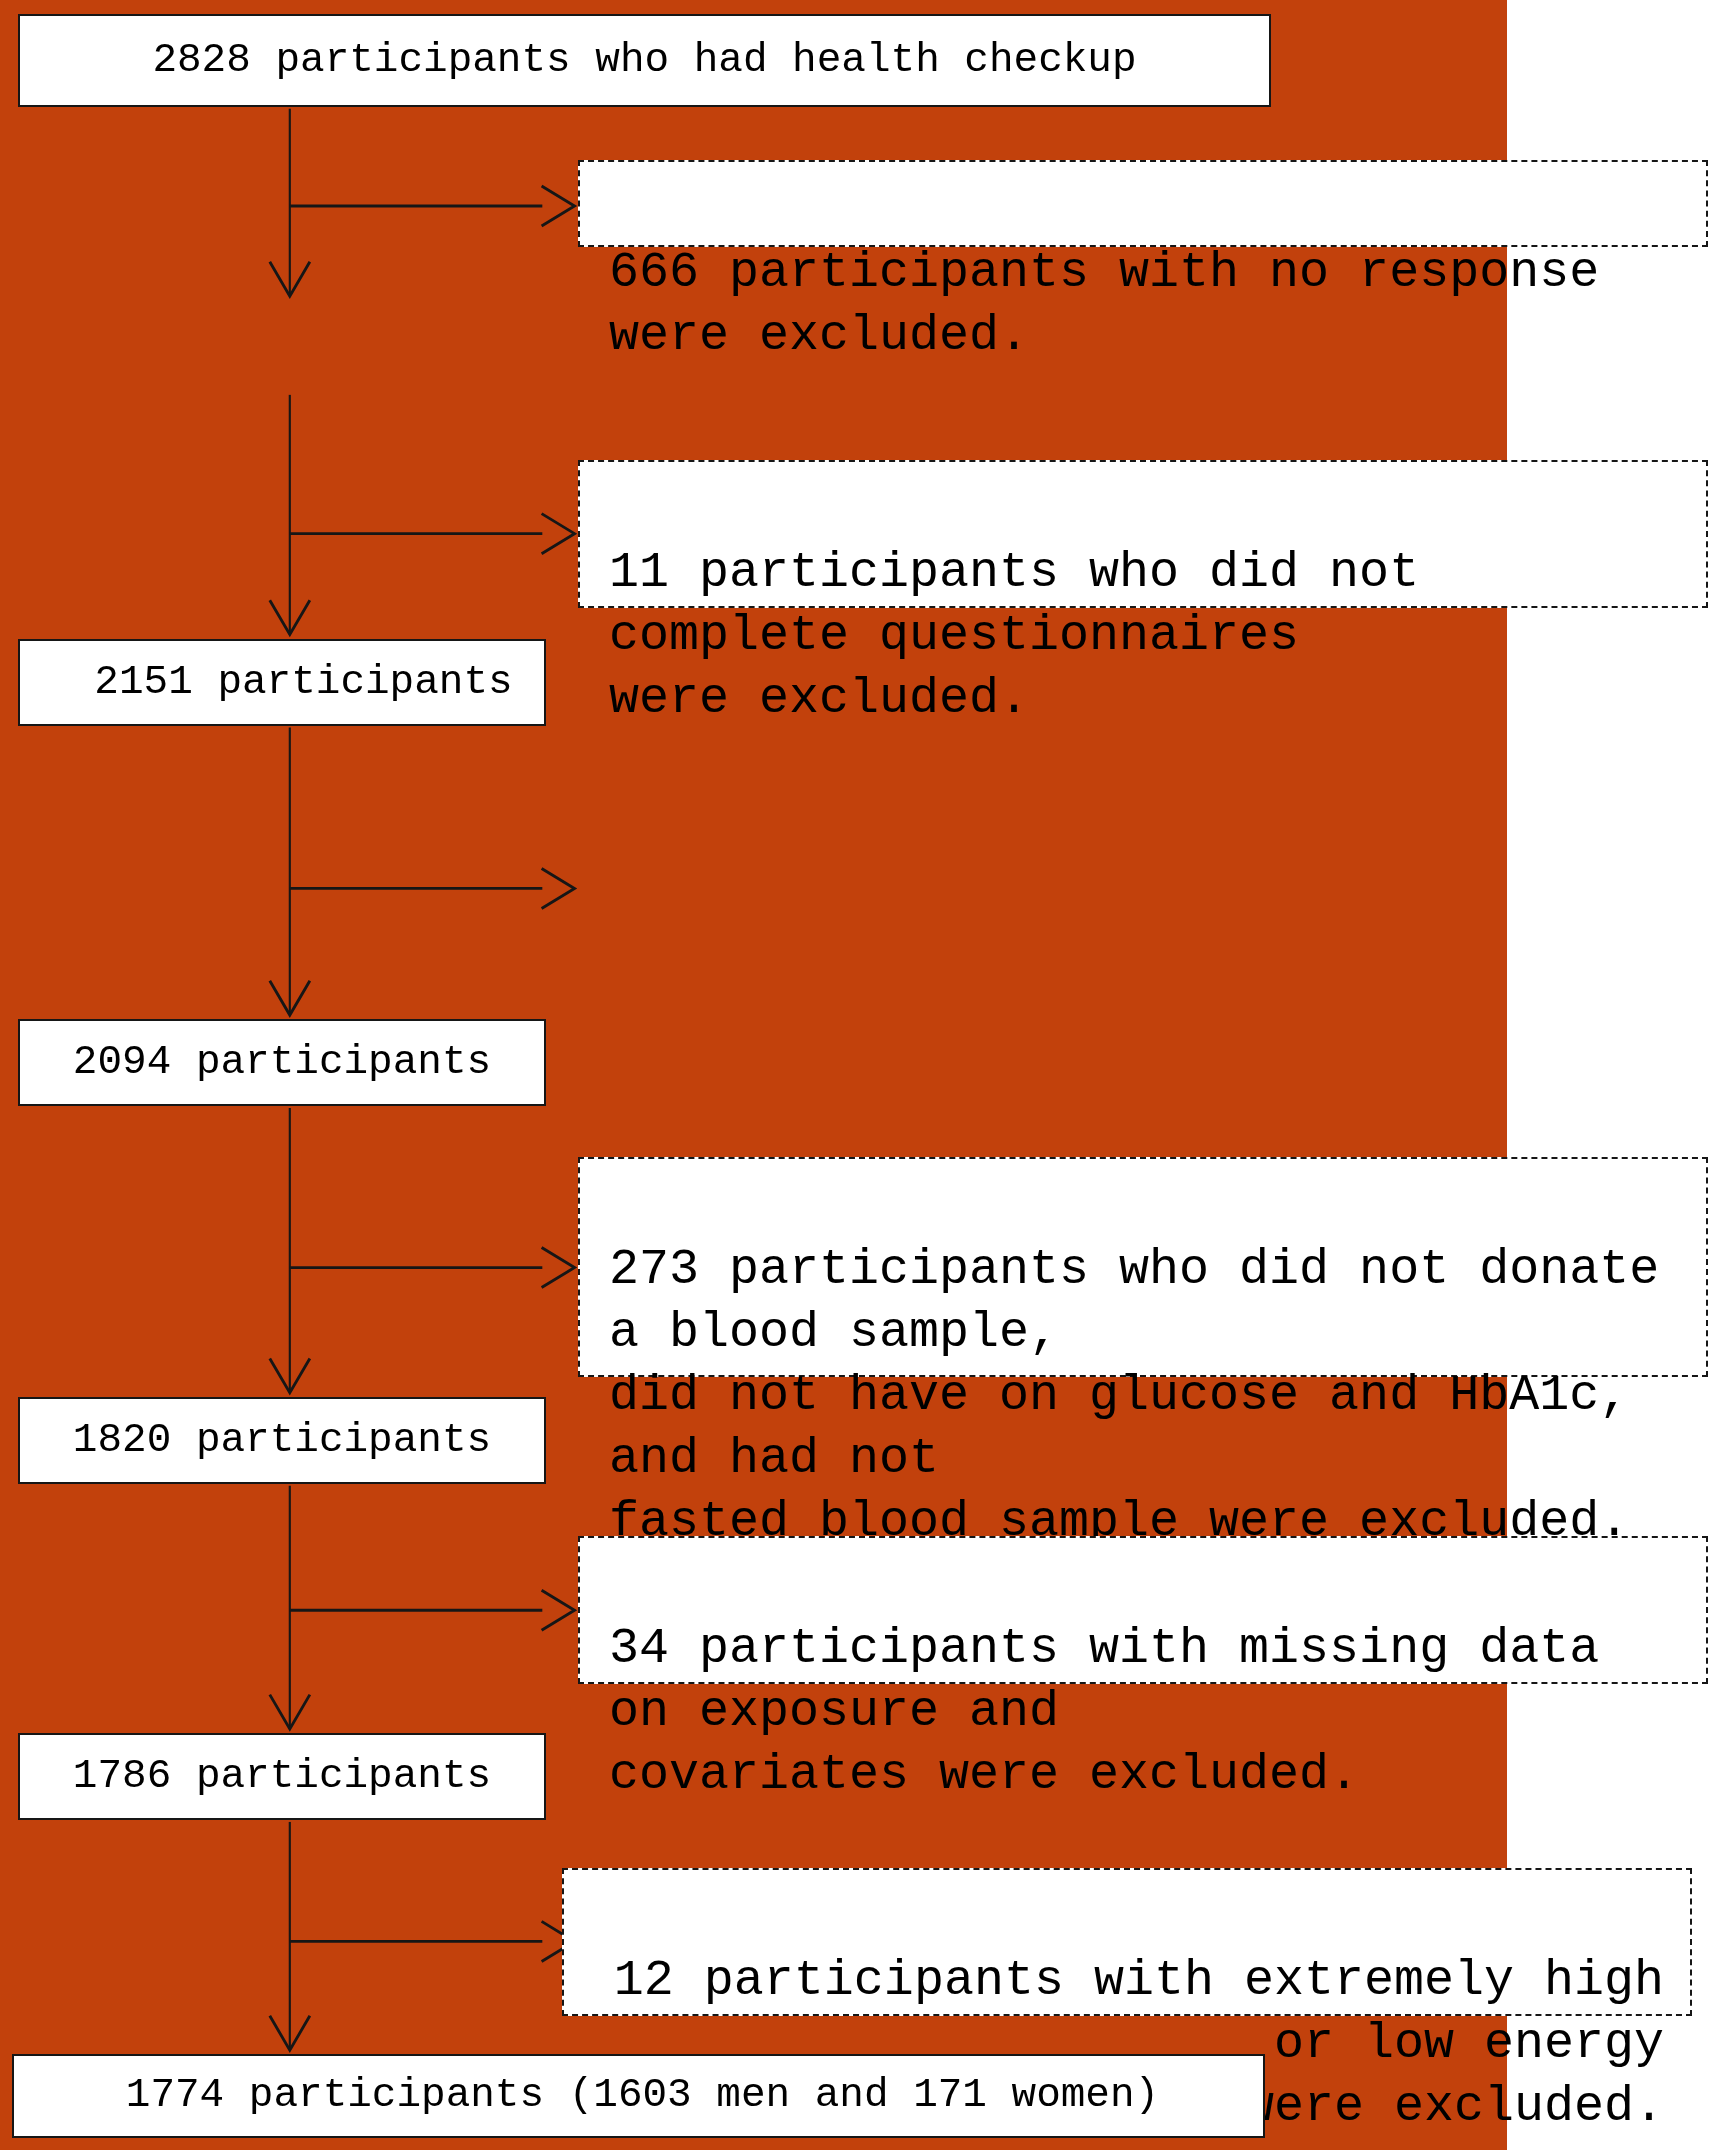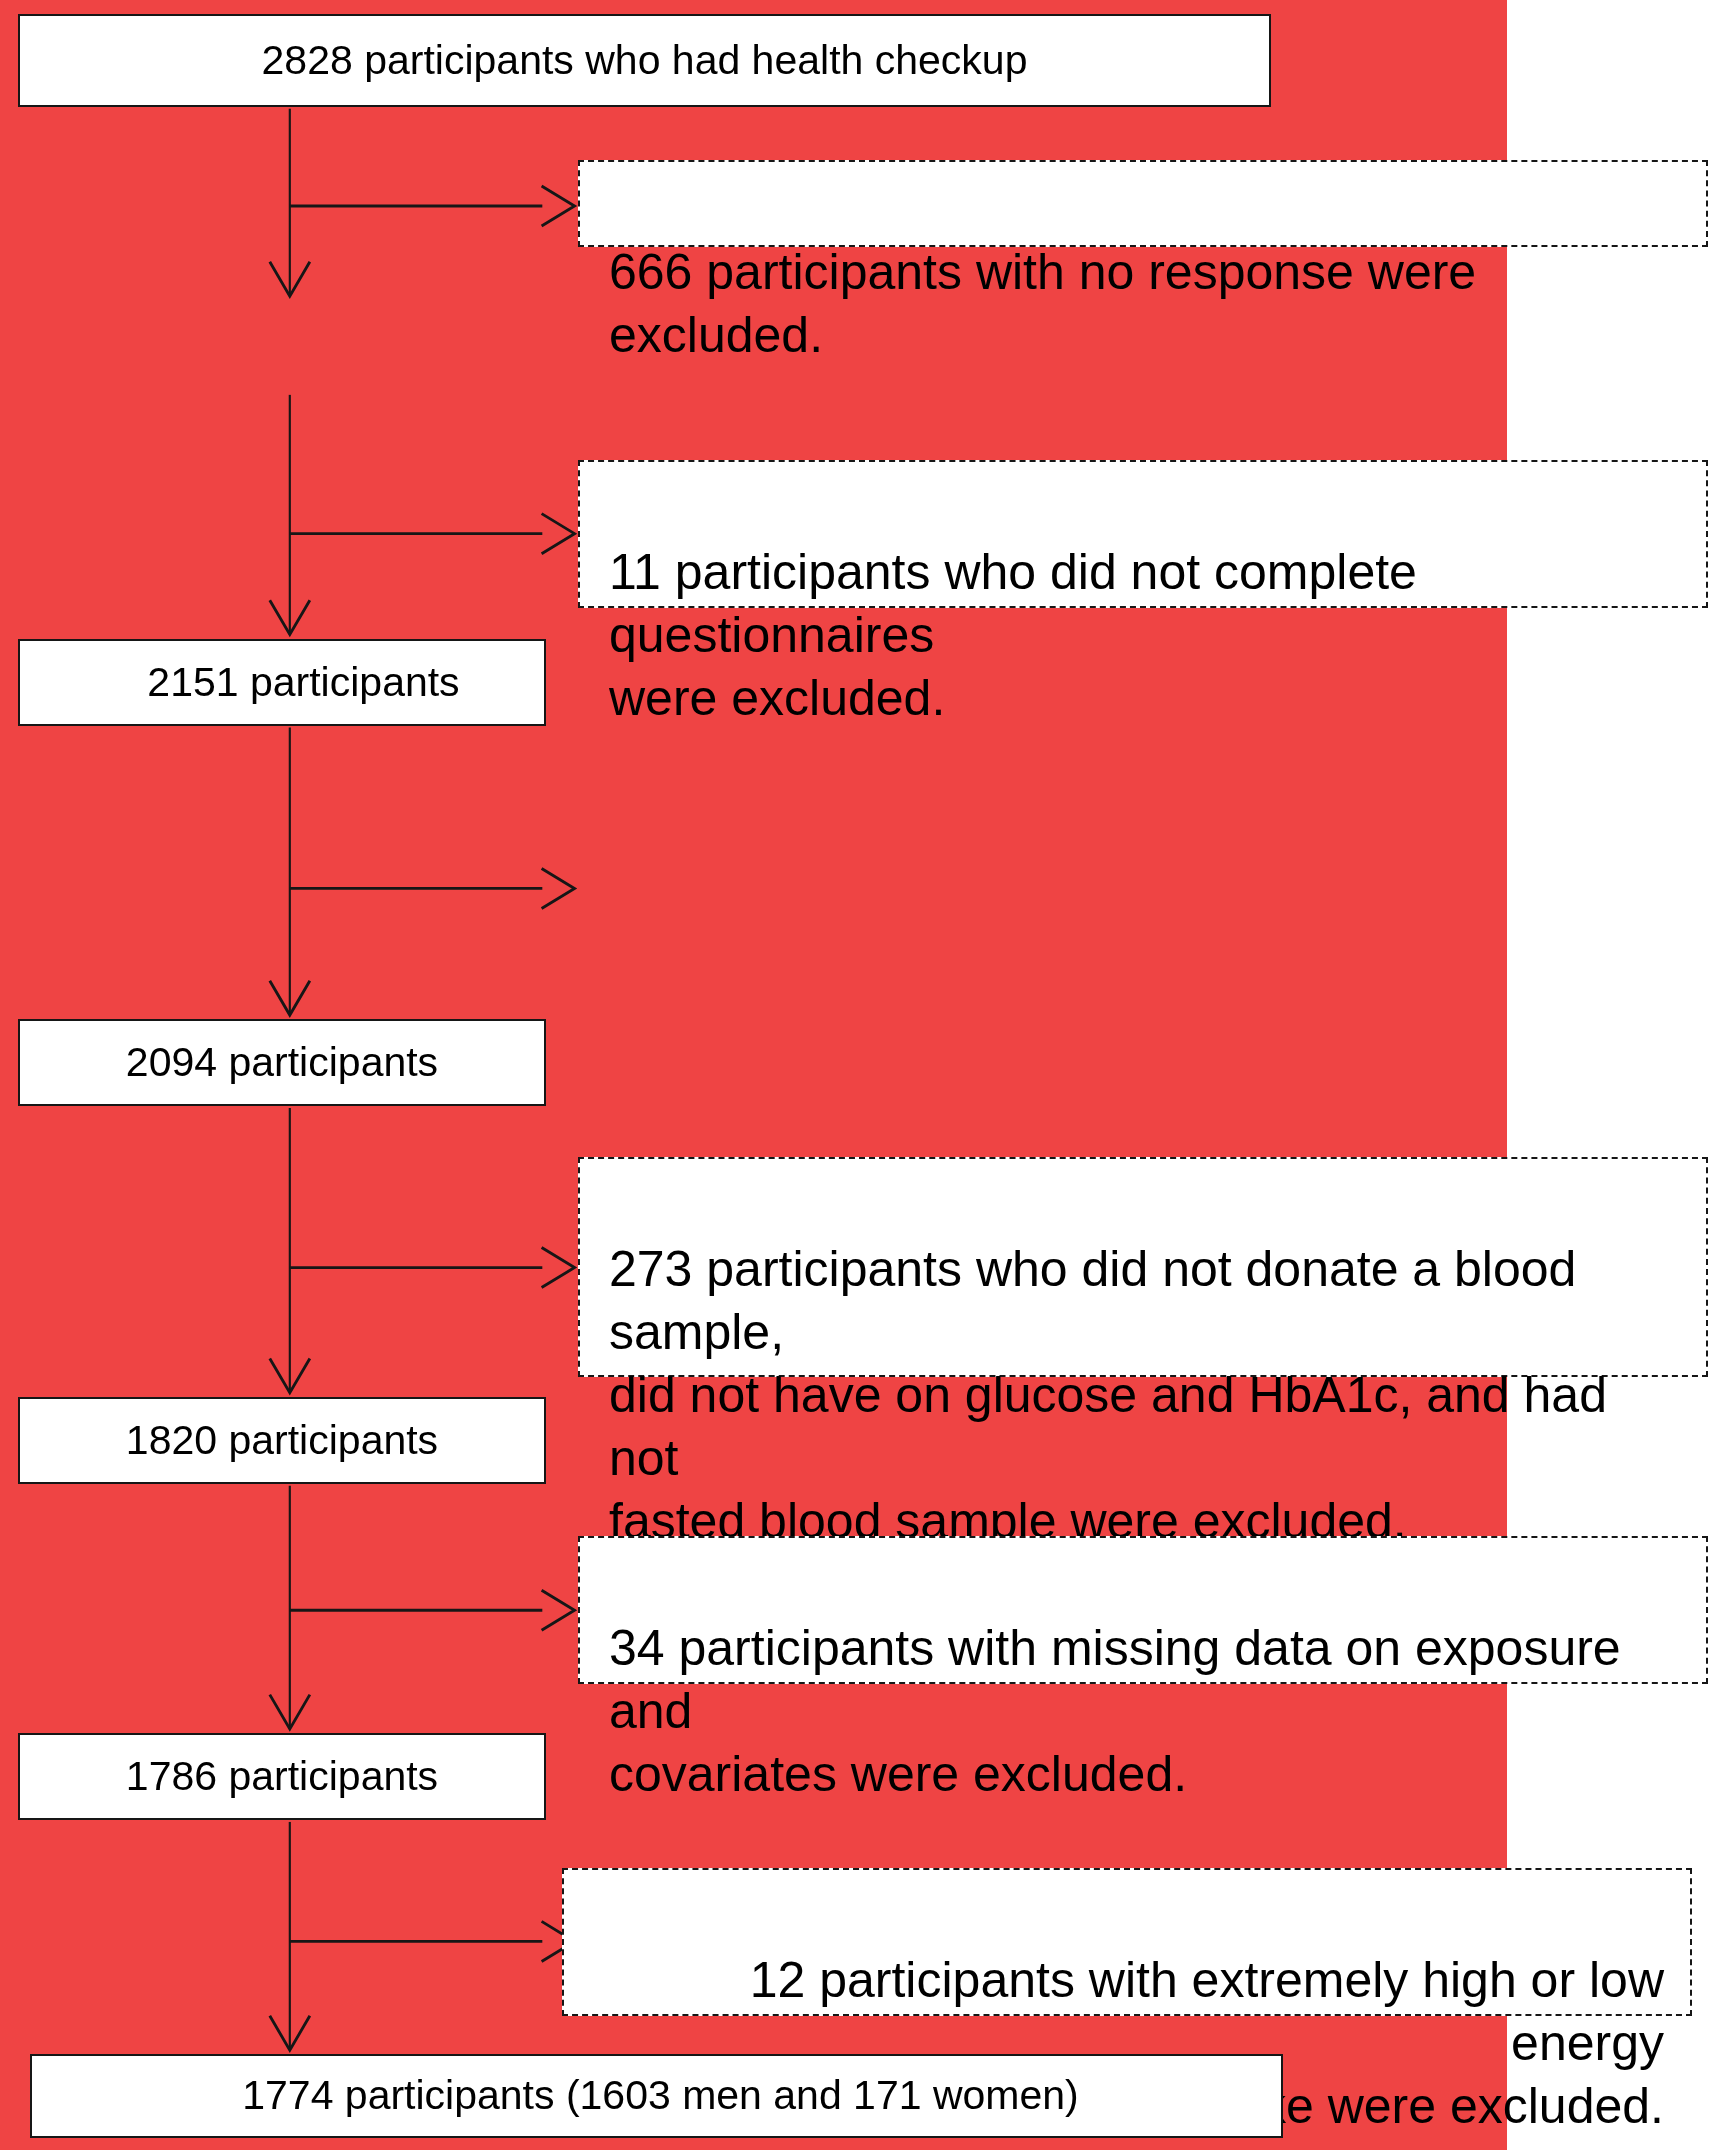--- a/index.html
+++ b/index.html
@@ -4,22 +4,22 @@
 <style>
   html, body {
     margin: 0;
     padding: 0;
     background: #ffffff;
   }
   .canvas {
     position: relative;
     width: 1507px;
     height: 2151px;
-    background: #ef4444;
-    font-family: Liberation Sans, sans-serif;
+    background: #c2410c;
+    font-family: Liberation Mono, monospace;
     color: #000000;
   }
   .arrows {
     position: absolute;
     left: 0;
     top: 0;
     width: 1727px;
     height: 2151px;
   }
   .mbox {
@@ -45,21 +45,21 @@
     white-space: pre-line;
     text-align: left;
   }
   
   .m0 { left: 18px;  top: 14.3px;   width: 1253px; height: 93px; }
   .m1 { left: 18px;  top: 300px;  width: 1253px; height: 93px; }
   .m2 { left: 18px;  top: 639px;  width: 528px;  height: 87px; padding-left: 43px; }
   .m3 { left: 18px;  top: 1019px; width: 528px;  height: 87px; }
   .m4 { left: 18px;  top: 1397px; width: 528px;  height: 87px; }
   .m5 { left: 18px;  top: 1733px; width: 528px;  height: 87px; }
-  .m6 { left: 30px;  top: 2054px; width: 1253px; height: 84px; padding-left: 8px; }
+  .m6 { left: 12px;  top: 2054px; width: 1253px; height: 84px; padding-left: 8px; }
   
   .e0 { left: 578px; top: 160px;  width: 1130px; height: 87px; }
   .e1 { left: 578px; top: 460px;  width: 1130px; height: 148px; }
   .e2 { left: 578px; top: 778px; width: 1130px; height: 220px; }
   .e3 { left: 578px; top: 1157px; width: 1130px; height: 220px; }
   .e4 { left: 578px; top: 1536px; width: 1130px; height: 148px; }
   .e5 { left: 562px; top: 1868px; width: 1130px; height: 148px; text-align: right; }
 </style>
 </head>
 <body>

